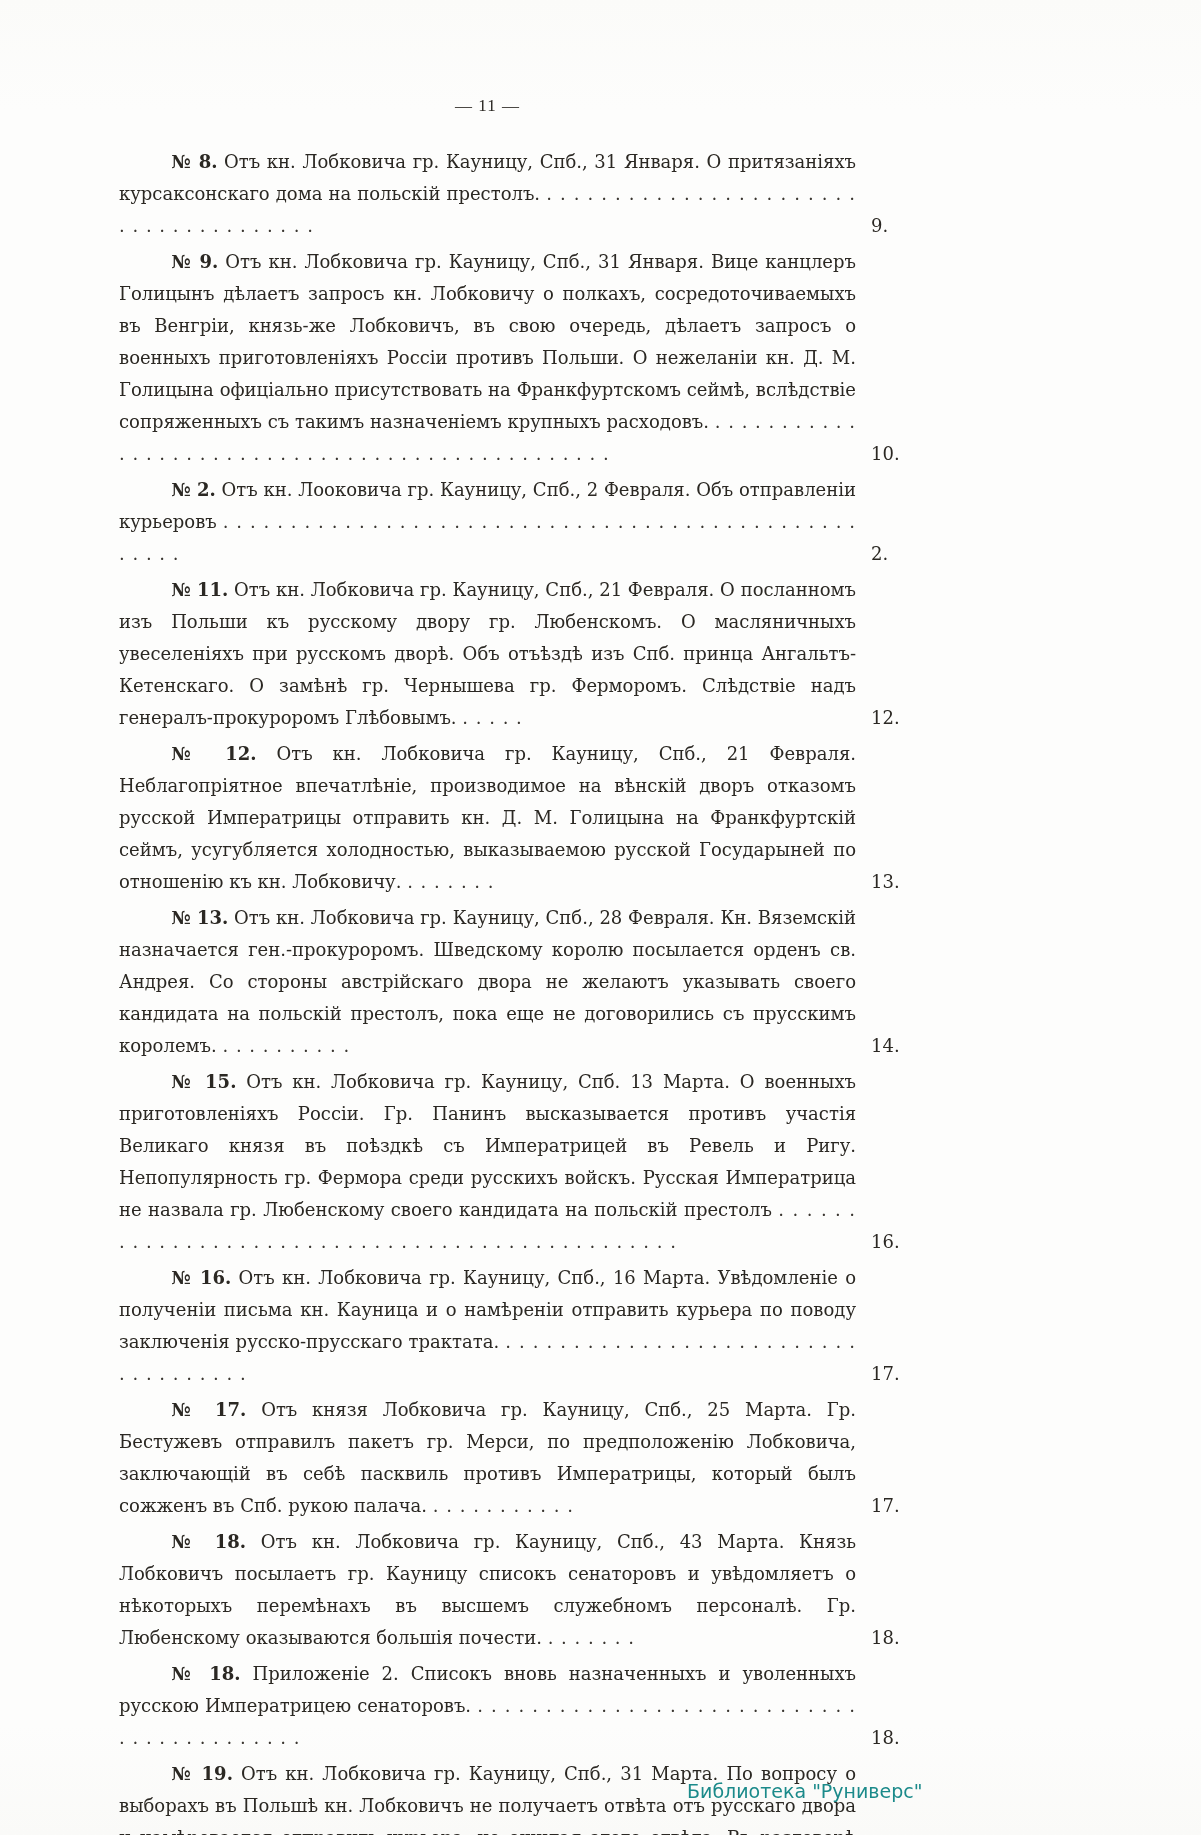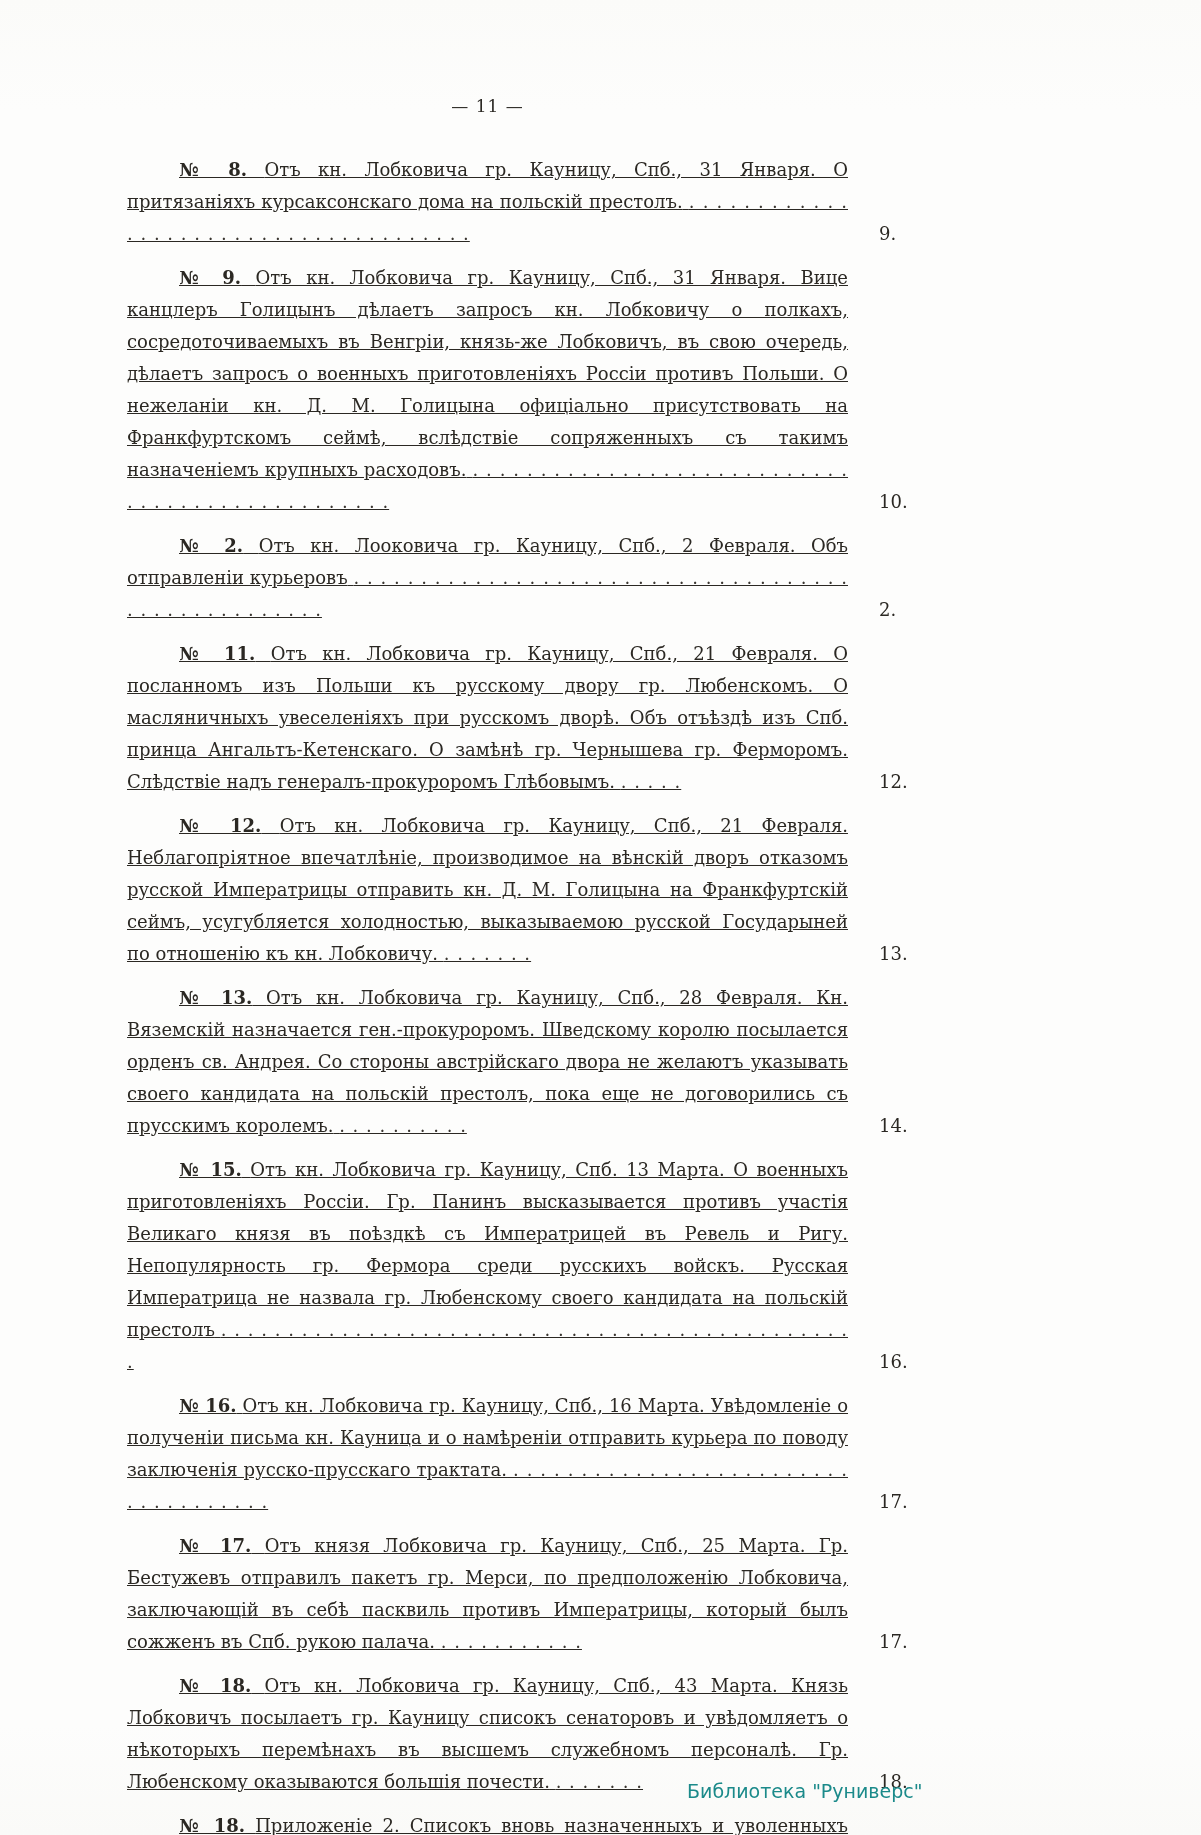--- a/index.html
+++ b/index.html
@@ -20,35 +20,35 @@
   }
   .page-header {
     position: absolute;
     top: 96px;
     left: 115px;
     width: 745px;
     text-align: center;
     font-size: 17px;
     letter-spacing: 1px;
     color: #2b2823;
+    font-family: Liberation Serif, serif;
   }
   .toc {
     position: absolute;
     top: 142px;
     left: 115px;
     width: 745px;
     font-size: 18px;
     line-height: 32px;
     text-align: justify;
   }
   .entry {
     position: relative;
-    margin: 12px;
+    margin: 4px;
     text-indent: 52px;
-    text-decoration: underline;
   }
   .entry .num { font-weight: bold; }
   .entry .pagenum {
     position: absolute;
     left: 752px;
     bottom: 0;
     width: 70px;
     text-indent: 0;
     text-align: left;
     white-space: nowrap;

